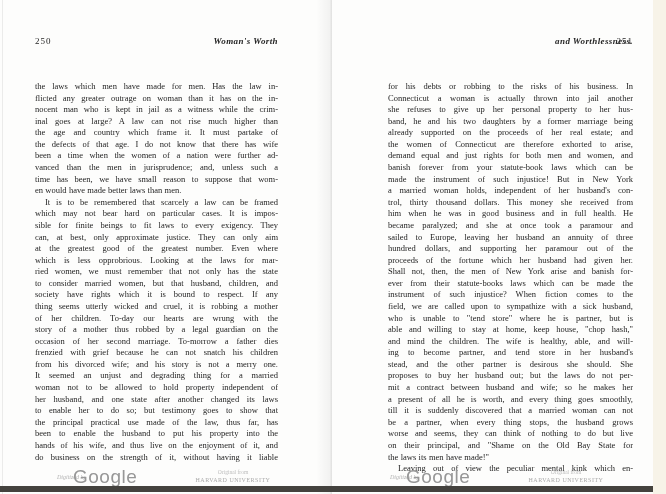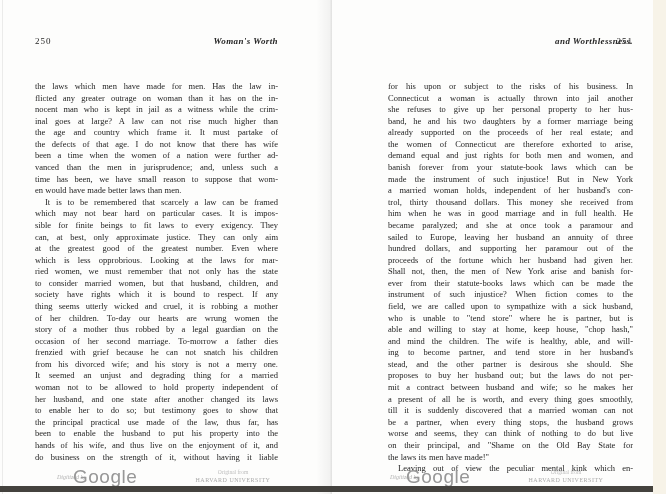--- a/index.html
+++ b/index.html
@@ -98,21 +98,21 @@
           <div class="tline indent">It is to be remembered that scarcely a law can be framed</div>
           <div class="tline">which may not bear hard on particular cases. It is impos-</div>
           <div class="tline">sible for finite beings to fit laws to every exigency. They</div>
           <div class="tline">can, at best, only approximate justice. They can only aim</div>
           <div class="tline">at the greatest good of the greatest number. Even where</div>
           <div class="tline">which is less opprobrious. Looking at the laws for mar-</div>
           <div class="tline">ried women, we must remember that not only has the state</div>
           <div class="tline">to consider married women, but that husband, children, and</div>
           <div class="tline">society have rights which it is bound to respect. If any</div>
           <div class="tline">thing seems utterly wicked and cruel, it is robbing a mother</div>
-          <div class="tline">of her children. To-day our hearts are wrung women the</div>
+          <div class="tline">of her children. To-day our hearts are wrung with the</div>
           <div class="tline">story of a mother thus robbed by a legal guardian on the</div>
           <div class="tline">occasion of her second marriage. To-morrow a father dies</div>
           <div class="tline">frenzied with grief because he can not snatch his children</div>
           <div class="tline">from his divorced wife; and his story is not a merry one.</div>
           <div class="tline">It seemed an unjust and degrading thing for a married</div>
           <div class="tline">woman not to be allowed to hold property independent of</div>
           <div class="tline">her husband, and one state after another changed its laws</div>
           <div class="tline">to enable her to do so; but testimony goes to show that</div>
           <div class="tline">the principal practical use made of the law, thus far, has</div>
           <div class="tline">been to enable the husband to put his property into the</div>
@@ -130,32 +130,32 @@
     </div>
   </div>
 
   <div class="page page-right">
     <div class="header">
       <span class="running-title">and Worthlessness.</span>
       <span class="pagenum pos-right">251</span>
     </div>
     <div class="body-text">
         <div class="para">
-          <div class="tline">for his upon or subject to the risks of his business. In</div>
+          <div class="tline">for his debts or robbing to the risks of his business. In</div>
           <div class="tline">Connecticut a woman is actually thrown into jail another</div>
           <div class="tline">she refuses to give up her personal property to her hus-</div>
           <div class="tline">band, he and his two daughters by a former marriage being</div>
           <div class="tline">already supported on the proceeds of her real estate; and</div>
           <div class="tline">the women of Connecticut are therefore exhorted to arise,</div>
           <div class="tline">demand equal and just rights for both men and women, and</div>
           <div class="tline">banish forever from your statute-book laws which can be</div>
           <div class="tline">made the instrument of such injustice! But in New York</div>
           <div class="tline">a married woman holds, independent of her husband's con-</div>
           <div class="tline">trol, thirty thousand dollars. This money she received from</div>
-          <div class="tline">him when he was in good marriage and in full health. He</div>
+          <div class="tline">him when he was in good business and in full health. He</div>
           <div class="tline">became paralyzed; and she at once took a paramour and</div>
           <div class="tline">sailed to Europe, leaving her husband an annuity of three</div>
           <div class="tline">hundred dollars, and supporting her paramour out of the</div>
           <div class="tline">proceeds of the fortune which her husband had given her.</div>
           <div class="tline">Shall not, then, the men of New York arise and banish for-</div>
           <div class="tline">ever from their statute-books laws which can be made the</div>
           <div class="tline">instrument of such injustice? When fiction comes to the</div>
           <div class="tline">field, we are called upon to sympathize with a sick husband,</div>
           <div class="tline">who is unable to "tend store" where he is partner, but is</div>
           <div class="tline">able and willing to stay at home, keep house, "chop hash,"</div>

